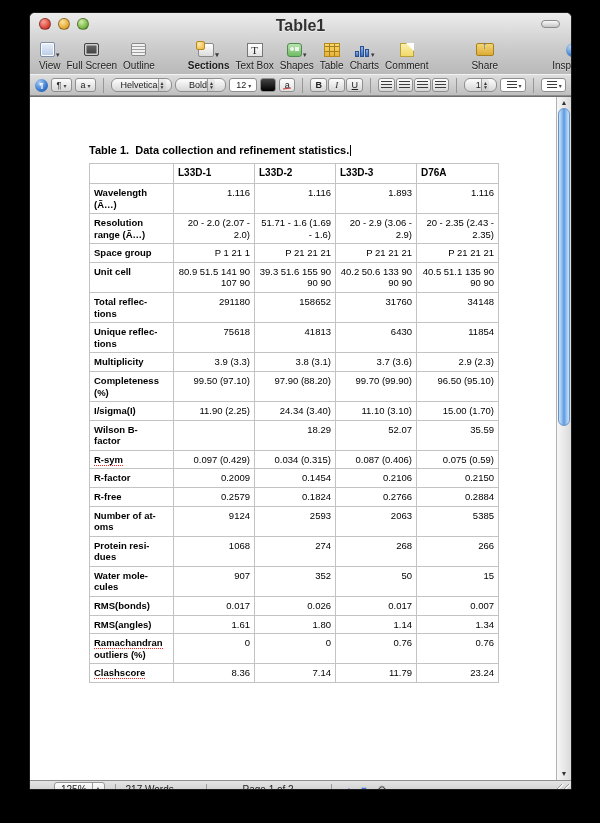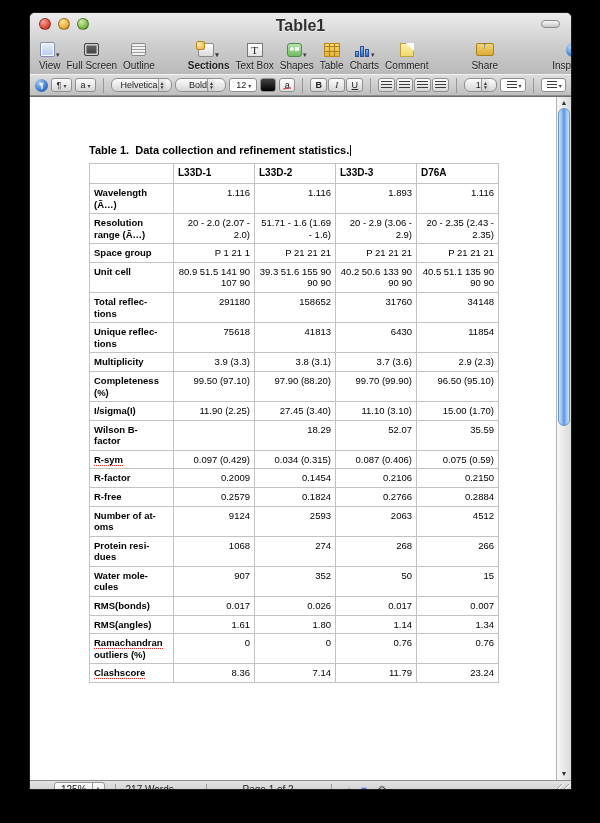--- a/index.html
+++ b/index.html
@@ -390,21 +390,21 @@
               <td class="lbl"><span>Completeness</span>
 <span>(%)</span></td>
               <td class="val">99.50 (97.10)</td>
               <td class="val">97.90 (88.20)</td>
               <td class="val">99.70 (99.90)</td>
               <td class="val">96.50 (95.10)</td>
             </tr>
             <tr>
               <td class="lbl"><span>I/sigma(I)</span></td>
               <td class="val">11.90 (2.25)</td>
-              <td class="val">27.45 (3.40)</td>
+              <td class="val">24.34 (3.40)</td>
               <td class="val">11.10 (3.10)</td>
               <td class="val">15.00 (1.70)</td>
             </tr>
             <tr>
               <td class="lbl"><span>Wilson B-</span>
 <span>factor</span></td>
               <td class="val"></td>
               <td class="val">18.29</td>
               <td class="val">52.07</td>
               <td class="val">35.59</td>
@@ -429,21 +429,21 @@
               <td class="val">0.1824</td>
               <td class="val">0.2766</td>
               <td class="val">0.2884</td>
             </tr>
             <tr>
               <td class="lbl"><span>Number of at-</span>
 <span>oms</span></td>
               <td class="val">9124</td>
               <td class="val">2593</td>
               <td class="val">2063</td>
-              <td class="val">4512</td>
+              <td class="val">5385</td>
             </tr>
             <tr>
               <td class="lbl"><span>Protein resi-</span>
 <span>dues</span></td>
               <td class="val">1068</td>
               <td class="val">274</td>
               <td class="val">268</td>
               <td class="val">266</td>
             </tr>
             <tr>

